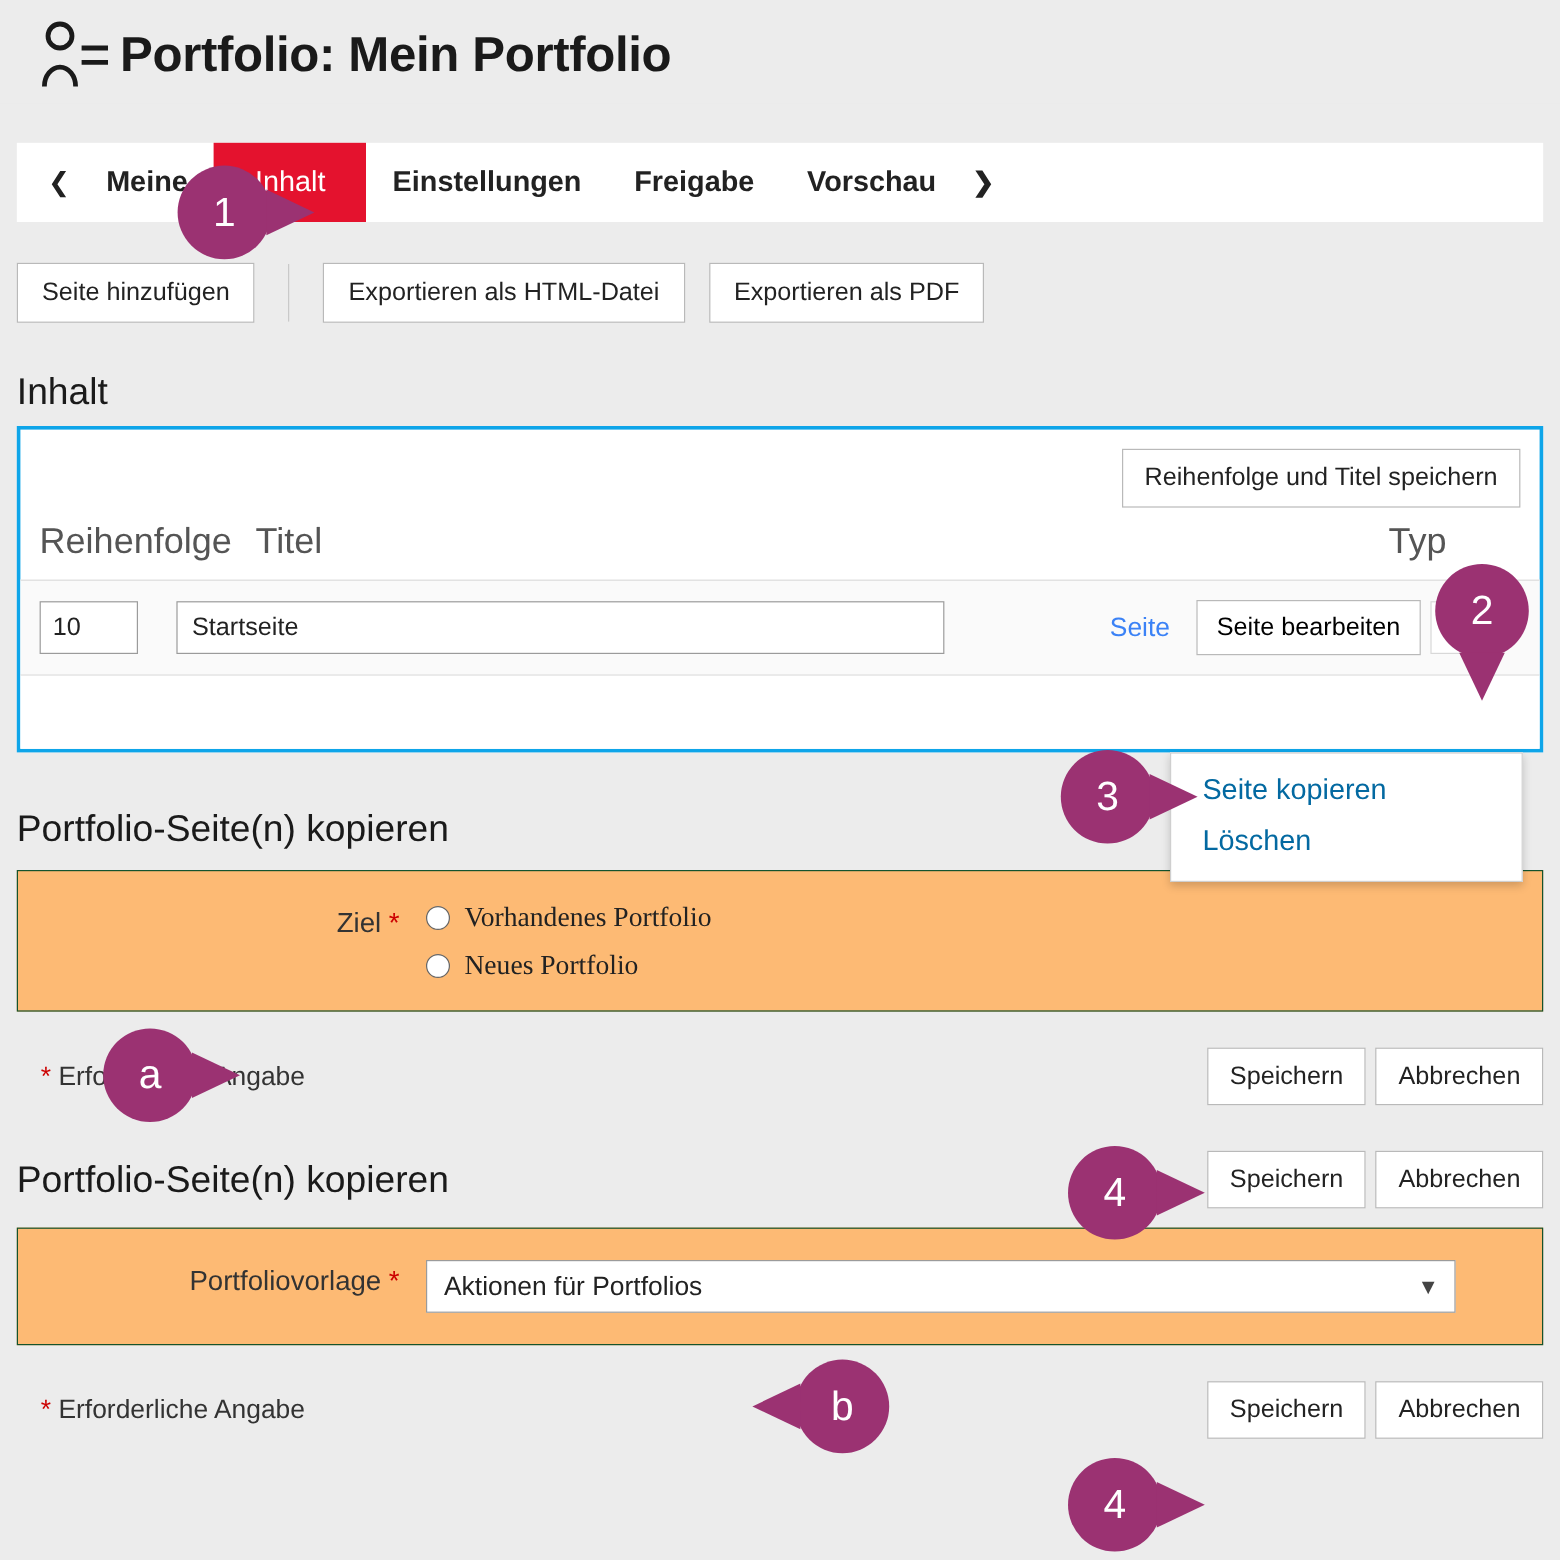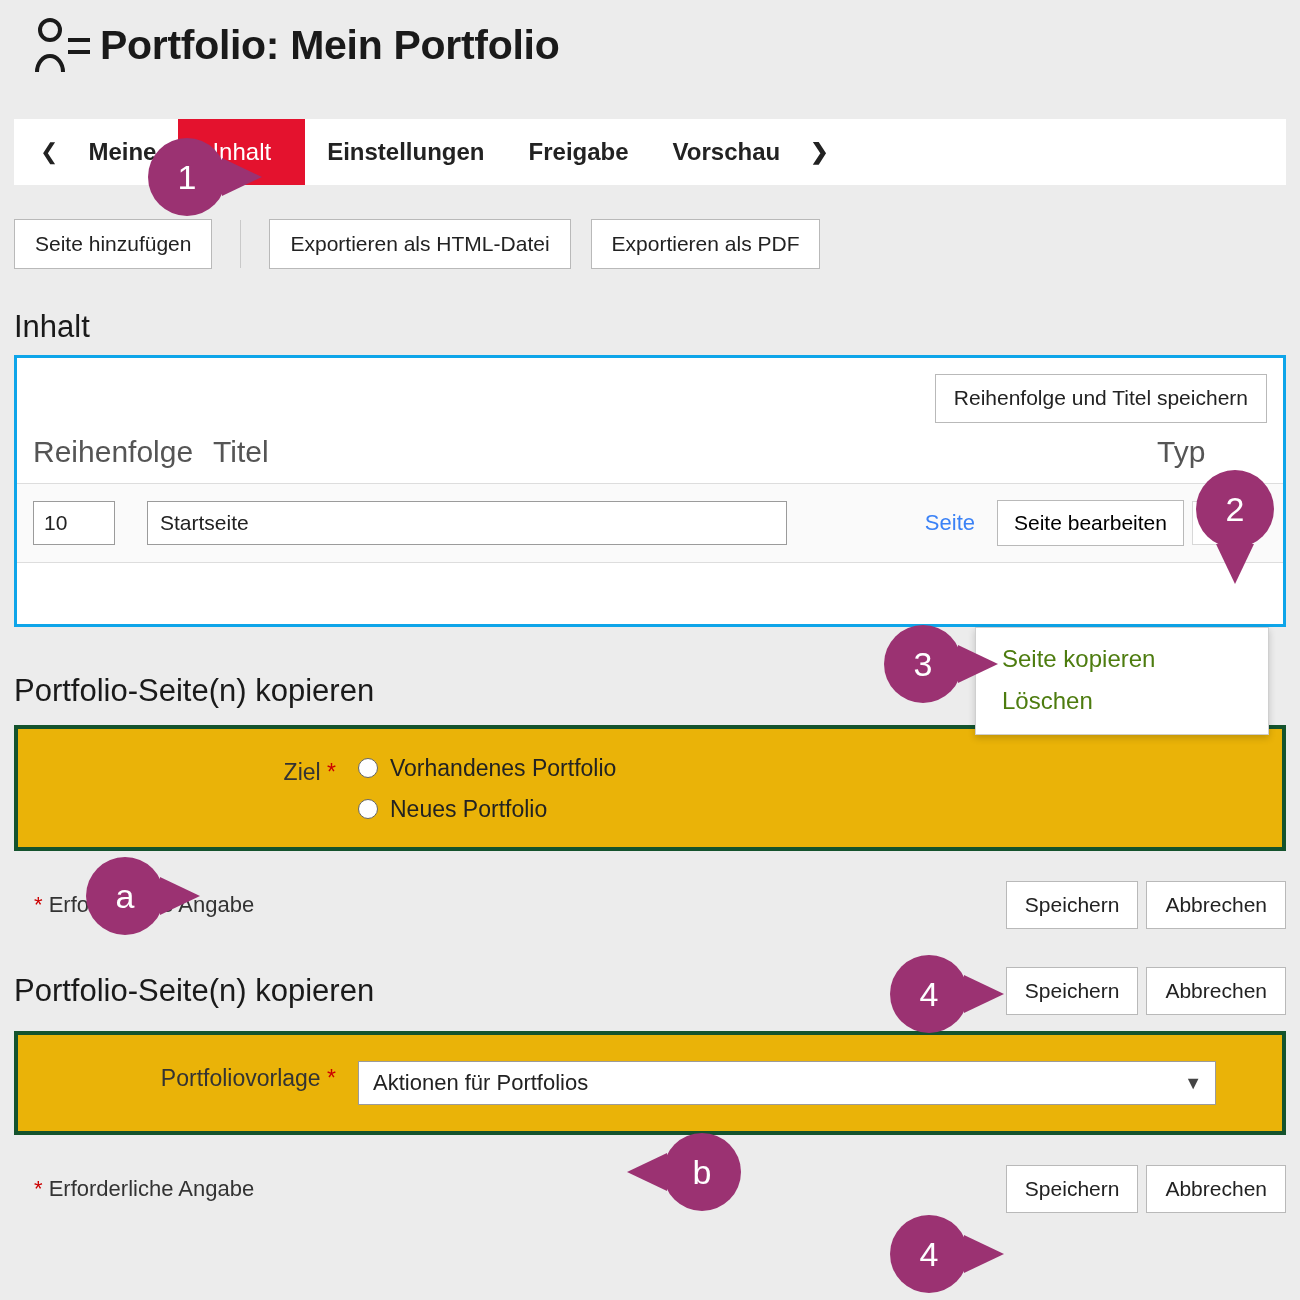--- a/index.html
+++ b/index.html
@@ -110,35 +110,35 @@
   }
   .trow-blank { height: 62px; background: #fff; border-top: 1px solid #ddd; }
 
   
   .dropdown {
     position: absolute; left: 975px; top: 627px; width: 294px;
     background: #fff; border: 1px solid #cfcfcf;
     box-shadow: 0 3px 7px rgba(0,0,0,.18);
     padding: 10px 0 12px 0; z-index: 30;
   }
-  .dropdown .item { font-size: 24px; color: #4d7c0f; padding: 7px 0 7px 26px; }
+  .dropdown .item { font-size: 24px; color: #0369a1; padding: 7px 0 7px 26px; }
 
   
   .h3 { font-size: 31px; color: #1a1a1a; font-weight: normal; margin: 0 0 14px 14px; }
   .formbox {
-    background: #eab308; border: 4px solid #14532d;
+    background: #fdba74; border: 1px solid #14532d;
     margin: 16px 14px; padding: 26px 0 24px 0;
   }
   .formrow { display: flex; align-items: flex-start; padding-left: 10px; }
   .flabel {
     width: 330px; text-align: right; padding-right: 22px;
     font-size: 23px; color: #333; padding-top: 4px;
   }
   .req { color: #c00; }
-  .radio-group { display: flex; flex-direction: column; gap: 14px; }
+  .radio-group { display: flex; flex-direction: column; gap: 14px; font-family: Liberation Serif, serif; }
   .radio-line { display: flex; align-items: center; font-size: 23px; color: #222; }
   .radio {
     width: 20px; height: 20px; border: 1.5px solid #666; border-radius: 50%;
     background: #fff; margin-right: 12px; flex: 0 0 20px;
   }
   .footrow {
     display: flex; align-items: center; justify-content: space-between;
     margin: 0 14px; padding: 14px 0 8px 0;
   }
   .req-note { font-size: 22px; color: #333; padding-left: 20px; }

